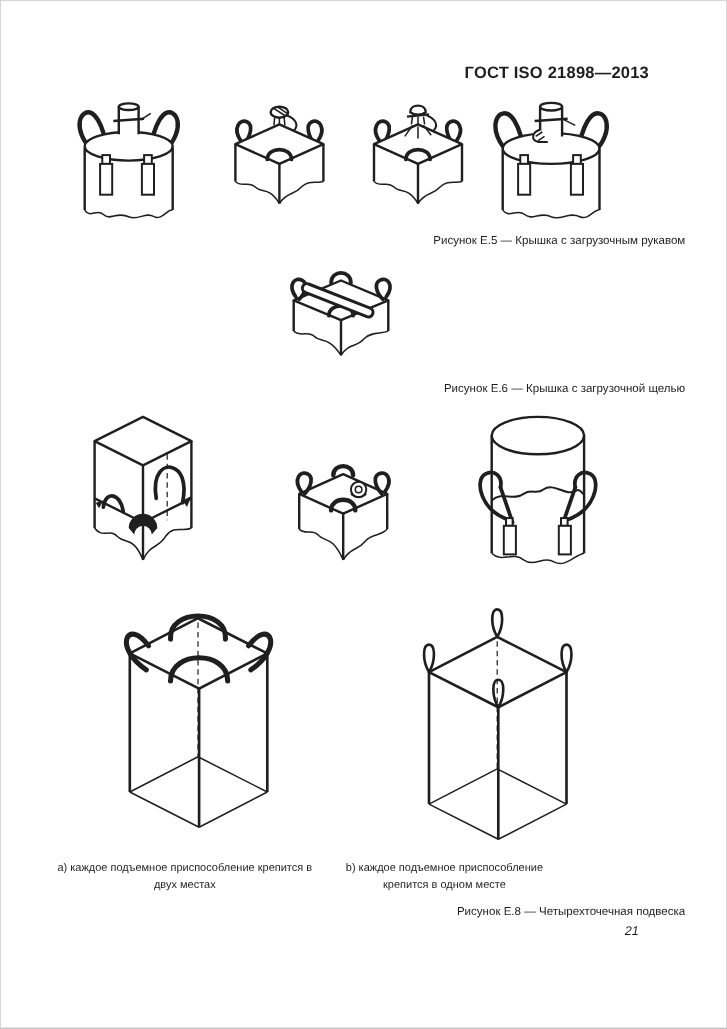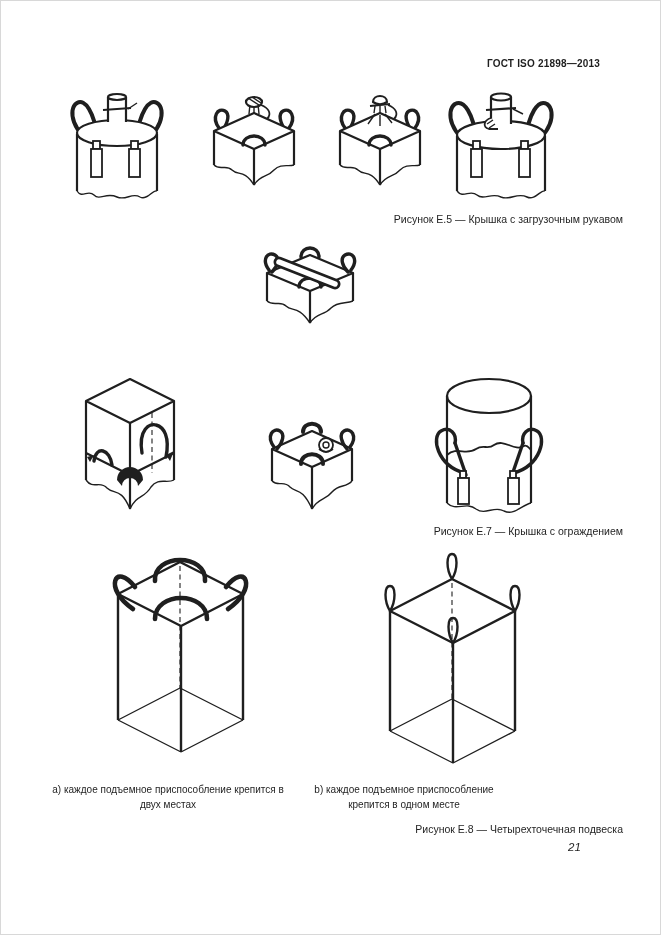--- a/index.html
+++ b/index.html
@@ -2,21 +2,21 @@
 <html><head>
 <meta charset="utf-8">
 <style>
   html,body{margin:0;padding:0;background:#888;}
   .page{
     position:relative;width:661px;height:935px;margin:0 auto;
     background:#fff;border:1px solid #d8d8d8;box-sizing:border-box;
     font-family:"Liberation Sans","DejaVu Sans",sans-serif;color:#1f1f1f;
     overflow:hidden;
   }
-  .hdr{position:absolute;top:57px;right:60px;font-size:10px;font-weight:bold;letter-spacing:.2px;text-align:right;}
+  .hdr{position:absolute;top:57px;right:70px;font-size:15px;font-weight:bold;letter-spacing:.2px;text-align:right;}
   .cap{position:absolute;left:0;width:622px;text-align:right;font-size:10.5px;}
   .subcap{position:absolute;font-size:10px;line-height:15px;text-align:center;}
   .pgnum{position:absolute;top:840px;left:567px;font-size:11.5px;font-style:italic;}
   svg{position:absolute;overflow:visible;}
   
   .e  {fill:none;stroke:#1f1f1f;stroke-width:2.2;stroke-linejoin:round;}
   .ef {fill:#fff;stroke:#1f1f1f;stroke-width:2.2;stroke-linejoin:round;}
   .ef24{fill:#fff;stroke:#1f1f1f;stroke-width:2.4;stroke-linejoin:round;}
   .e24{fill:none;stroke:#1f1f1f;stroke-width:2.4;stroke-linejoin:round;}
   .t  {fill:none;stroke:#1f1f1f;stroke-width:1.4;}
@@ -111,20 +111,21 @@
       <path class="ef" d="M 59,12 L 102,30 L 59,48 L 16,30 Z"></path>
       <path class="lp3" d="M 18,27 C 10,16 17,8 24,12 C 29,15 27,23 21,29"></path>
       <path class="lp3" d="M 100,27 C 108,16 101,8 94,12 C 89,15 91,23 97,29"></path>
       <path class="lp3" d="M 48,44 C 48,32 70,32 70,44"></path>
       <path class="rollb" d="M 28,19 L 84,41"></path>
       <path class="rollw" d="M 28,19 L 84,41"></path>
       <path class="e" d="M 16,30 L 16,58 M 59,48 L 59,80 M 102,30 L 102,58"></path>
       <path class="t" d="M 16,58 C 23,64 29,57 35,63 C 41,69 47,62 59,80 M 59,80 C 66,69 73,73 80,65 C 87,58 95,61 102,58"></path>
     </g>
   </svg>
+  <div class="cap" style="top:346px">Рисунок Е.6 — Крышка с загрузочной щелью</div>
 
   <svg style="left:55px;top:364px;" width="525" height="160" viewBox="0 0 525 160">
 
     <g transform="translate(30,12)">
       <path class="ef" d="M 44,2 L 88,24 L 44,46 L 0,24 Z"></path>
       <path class="e" d="M 0,24 L 0,103 M 88,24 L 88,103 M 44,46 L 44,132"></path>
       <path class="dsh" d="M 66,36 L 66,96"></path>
       <path class="lp3" d="M 8,84 C 10,68 24,72 26,88"></path>
       <path class="lp3" d="M 56,76 C 52,52 64,46 70,48 C 78,50 84,60 80,80"></path>
       <path class="e" d="M 0,76 L 44,98 L 88,76"></path>
@@ -155,21 +156,20 @@
       <path class="lp3" d="M 24,68 L 35,100"></path>
       <path class="lp3" d="M 83,98 C 110,90 116,62 106,56 C 97,51 90,59 92,68"></path>
       <path class="lp3" d="M 92,68 L 81,100"></path>
       <rect class="mf" x="29" y="96" width="6" height="7"></rect>
       <rect class="mf" x="27" y="103" width="11" height="26"></rect>
       <rect class="mf" x="79" y="96" width="6" height="7"></rect>
       <rect class="mf" x="77" y="103" width="11" height="26"></rect>
       <path class="t" d="M 16,128 C 25,137 35,126 45,134 C 55,141 63,130 73,136 C 83,141 91,130 100,128"></path>
     </g>
   </svg>
-  <div class="cap" style="top:524px">Рисунок Е.7 — Крышка с ограждением</div>
 
   <svg style="left:102px;top:550px;" width="155" height="212" viewBox="0 0 155 212">
     <g>
       <path class="ef24" d="M 77,11 L 140,43 L 78,75 L 15,43 Z"></path>
       <path class="lp5" d="M 52,30 C 50,2 104,2 102,30"></path>
       <path class="lp5" d="M 52,68 C 52,40 104,40 104,68"></path>
       <path class="lp5" d="M 32,36 C 12,10 0,38 30,58"></path>
       <path class="lp5" d="M 123,36 C 143,10 155,38 125,58"></path>
       <path class="e24" d="M 15,43 L 15,169 M 140,43 L 140,169 M 78,75 L 78,201"></path>
       <path class="dsh" d="M 77,15 L 77,137"></path>

